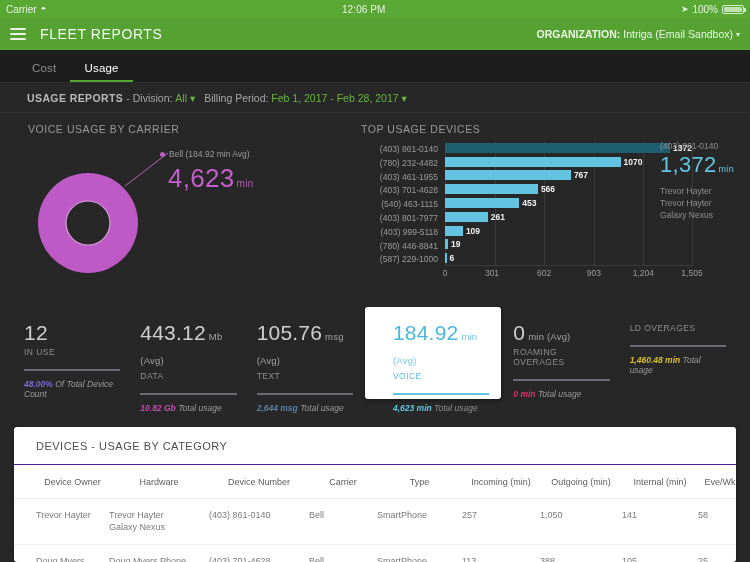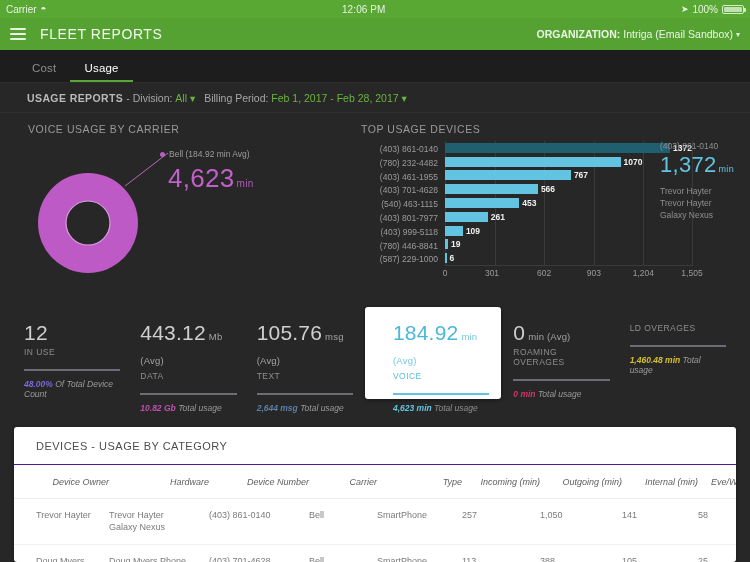--- a/index.html
+++ b/index.html
@@ -138,22 +138,22 @@
     position: absolute; left: 14px; right: 14px; top: 427px; bottom: 0;
     background: #fff; border-radius: 3px; overflow: hidden;
     box-shadow: 0 1px 4px rgba(0,0,0,.4);
   }
   .table-card .tc-title {
     font-size: 11px; color: #4d4d4d; letter-spacing: .5px;
     padding: 13px 0 12px 22px; border-bottom: 1px solid #4c1d95; font-weight: 400;
   }
   table { width: 100%; border-collapse: collapse; table-layout: fixed; }
   th {
-    font-size: 9px; color: #5e5e5e; font-weight: 400; text-align: right;
-    padding: 12px 0 11px 0; border-bottom: 1px solid #ededed; font-style: italic;
+    font-size: 9px; color: #5e5e5e; font-weight: 400; text-align: center;
+    padding: 12px 0 11px 0; border-bottom: 1px solid #ededed;
   }
   td {
     font-size: 9px; color: #7b7b7b; padding: 11px 0; border-bottom: 1px solid #f0f0f0;
     vertical-align: top; line-height: 11.5px;
   }
   th:first-child, td:first-child { padding-left: 22px; }
   .c-owner { width: 95px; }
   .c-hw { width: 100px; }
   .c-num { width: 100px; }
   .c-carrier { width: 68px; }

